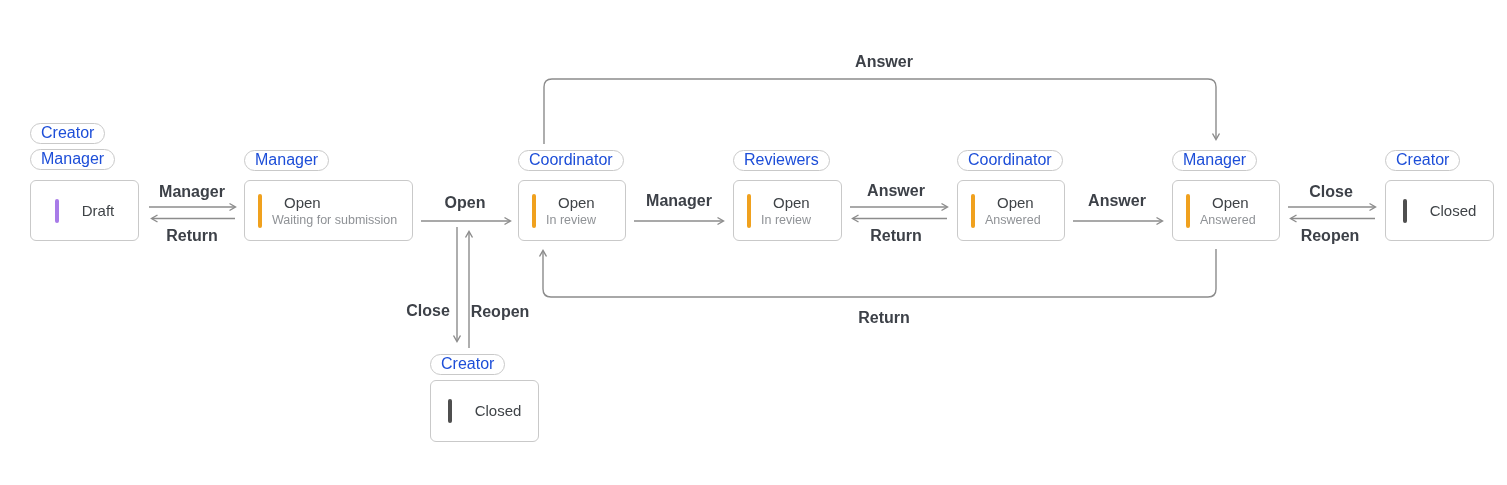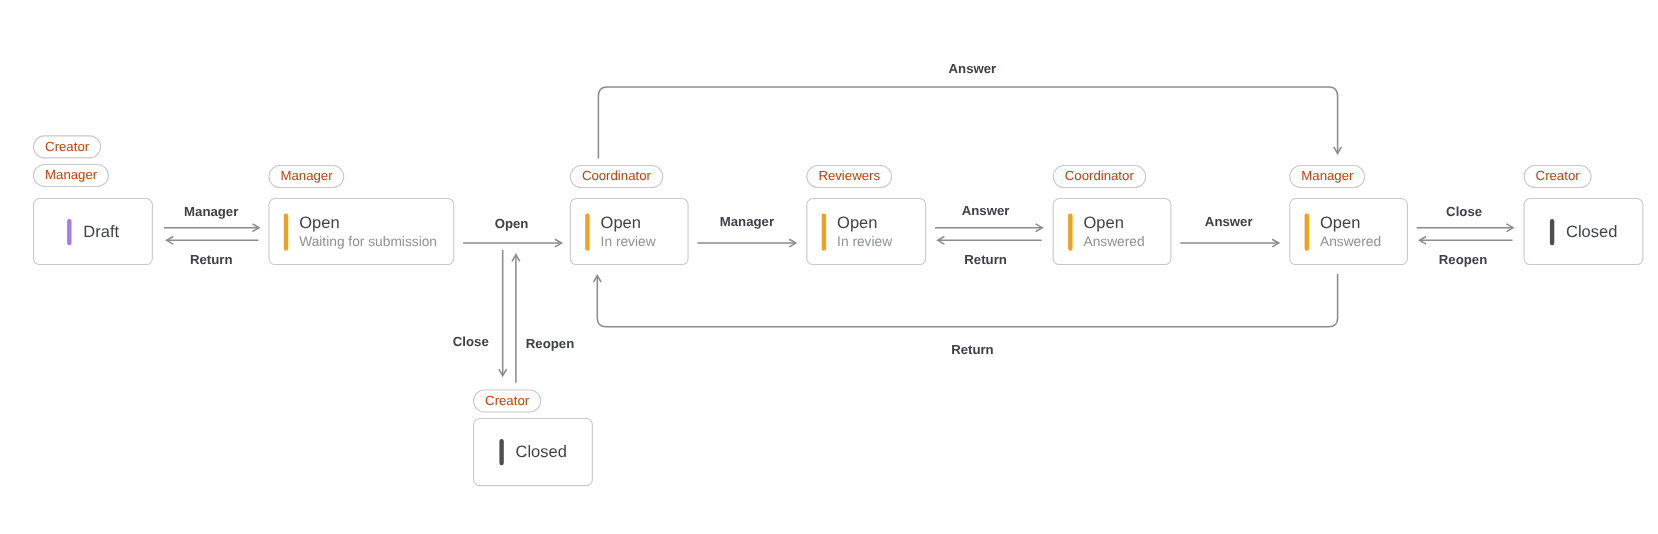--- a/index.html
+++ b/index.html
@@ -4,38 +4,38 @@
 <style>
   html,body{margin:0;padding:0;background:#ffffff;}
   #canvas{
     position:relative;width:1507px;height:485px;background:#ffffff;overflow:hidden;
     font-family:"Liberation Sans","DejaVu Sans",sans-serif;
   }
   #edges{position:absolute;left:0;top:0;width:1507px;height:485px;}
   .pill{
     position:absolute;display:inline-block;box-sizing:border-box;
     border:1px solid #c9c9c9;border-radius:11px;background:#ffffff;
-    padding:2px 10px 3px;font-size:12px;line-height:14px;color:#c2410c;white-space:nowrap;
+    padding:2px 10px 3px;font-size:16px;line-height:14px;color:#1d4ed8;white-space:nowrap;
   }
   .state{
     position:absolute;top:180px;height:61px;box-sizing:border-box;
     border:1px solid #c9c9c9;border-radius:6px;background:#ffffff;
     display:flex;align-items:center;
   }
   .state .bar{flex:0 0 4px;width:4px;border-radius:2px;background:#f0a11e;}
   .state.single{justify-content:center;}
   .state.single .bar{height:24px;margin-right:11px;}
   .state.double{padding-left:13px;}
   .state.double .bar{height:34px;margin-right:10px;}
   .state .txt{display:flex;flex-direction:column;justify-content:center;}
-  .state .title{font-size:15px;line-height:18px;color:#3f4347;}
+  .state .title{font-size:15px;line-height:18px;color:#3f4347;margin-left:12px;}
   .state .subtitle{font-size:12.5px;line-height:16px;color:#8f9296;text-align:center;}
   .edge-label{
     position:absolute;transform:translate(-50%,-50%);
-    font-size:12px;font-weight:700;color:#3d4148;white-space:nowrap;letter-spacing:0;
+    font-size:16px;font-weight:700;color:#3d4148;white-space:nowrap;letter-spacing:0;
   }
 </style>
 </head>
 <body>
 
 <div id="canvas">
 
   <svg id="edges" width="1507" height="485" viewBox="0 0 1507 485">
     <defs>
       <marker id="ah" viewBox="0 0 10 10" refX="7" refY="5" markerWidth="10" markerHeight="10" markerUnits="userSpaceOnUse" orient="auto-start-reverse">

